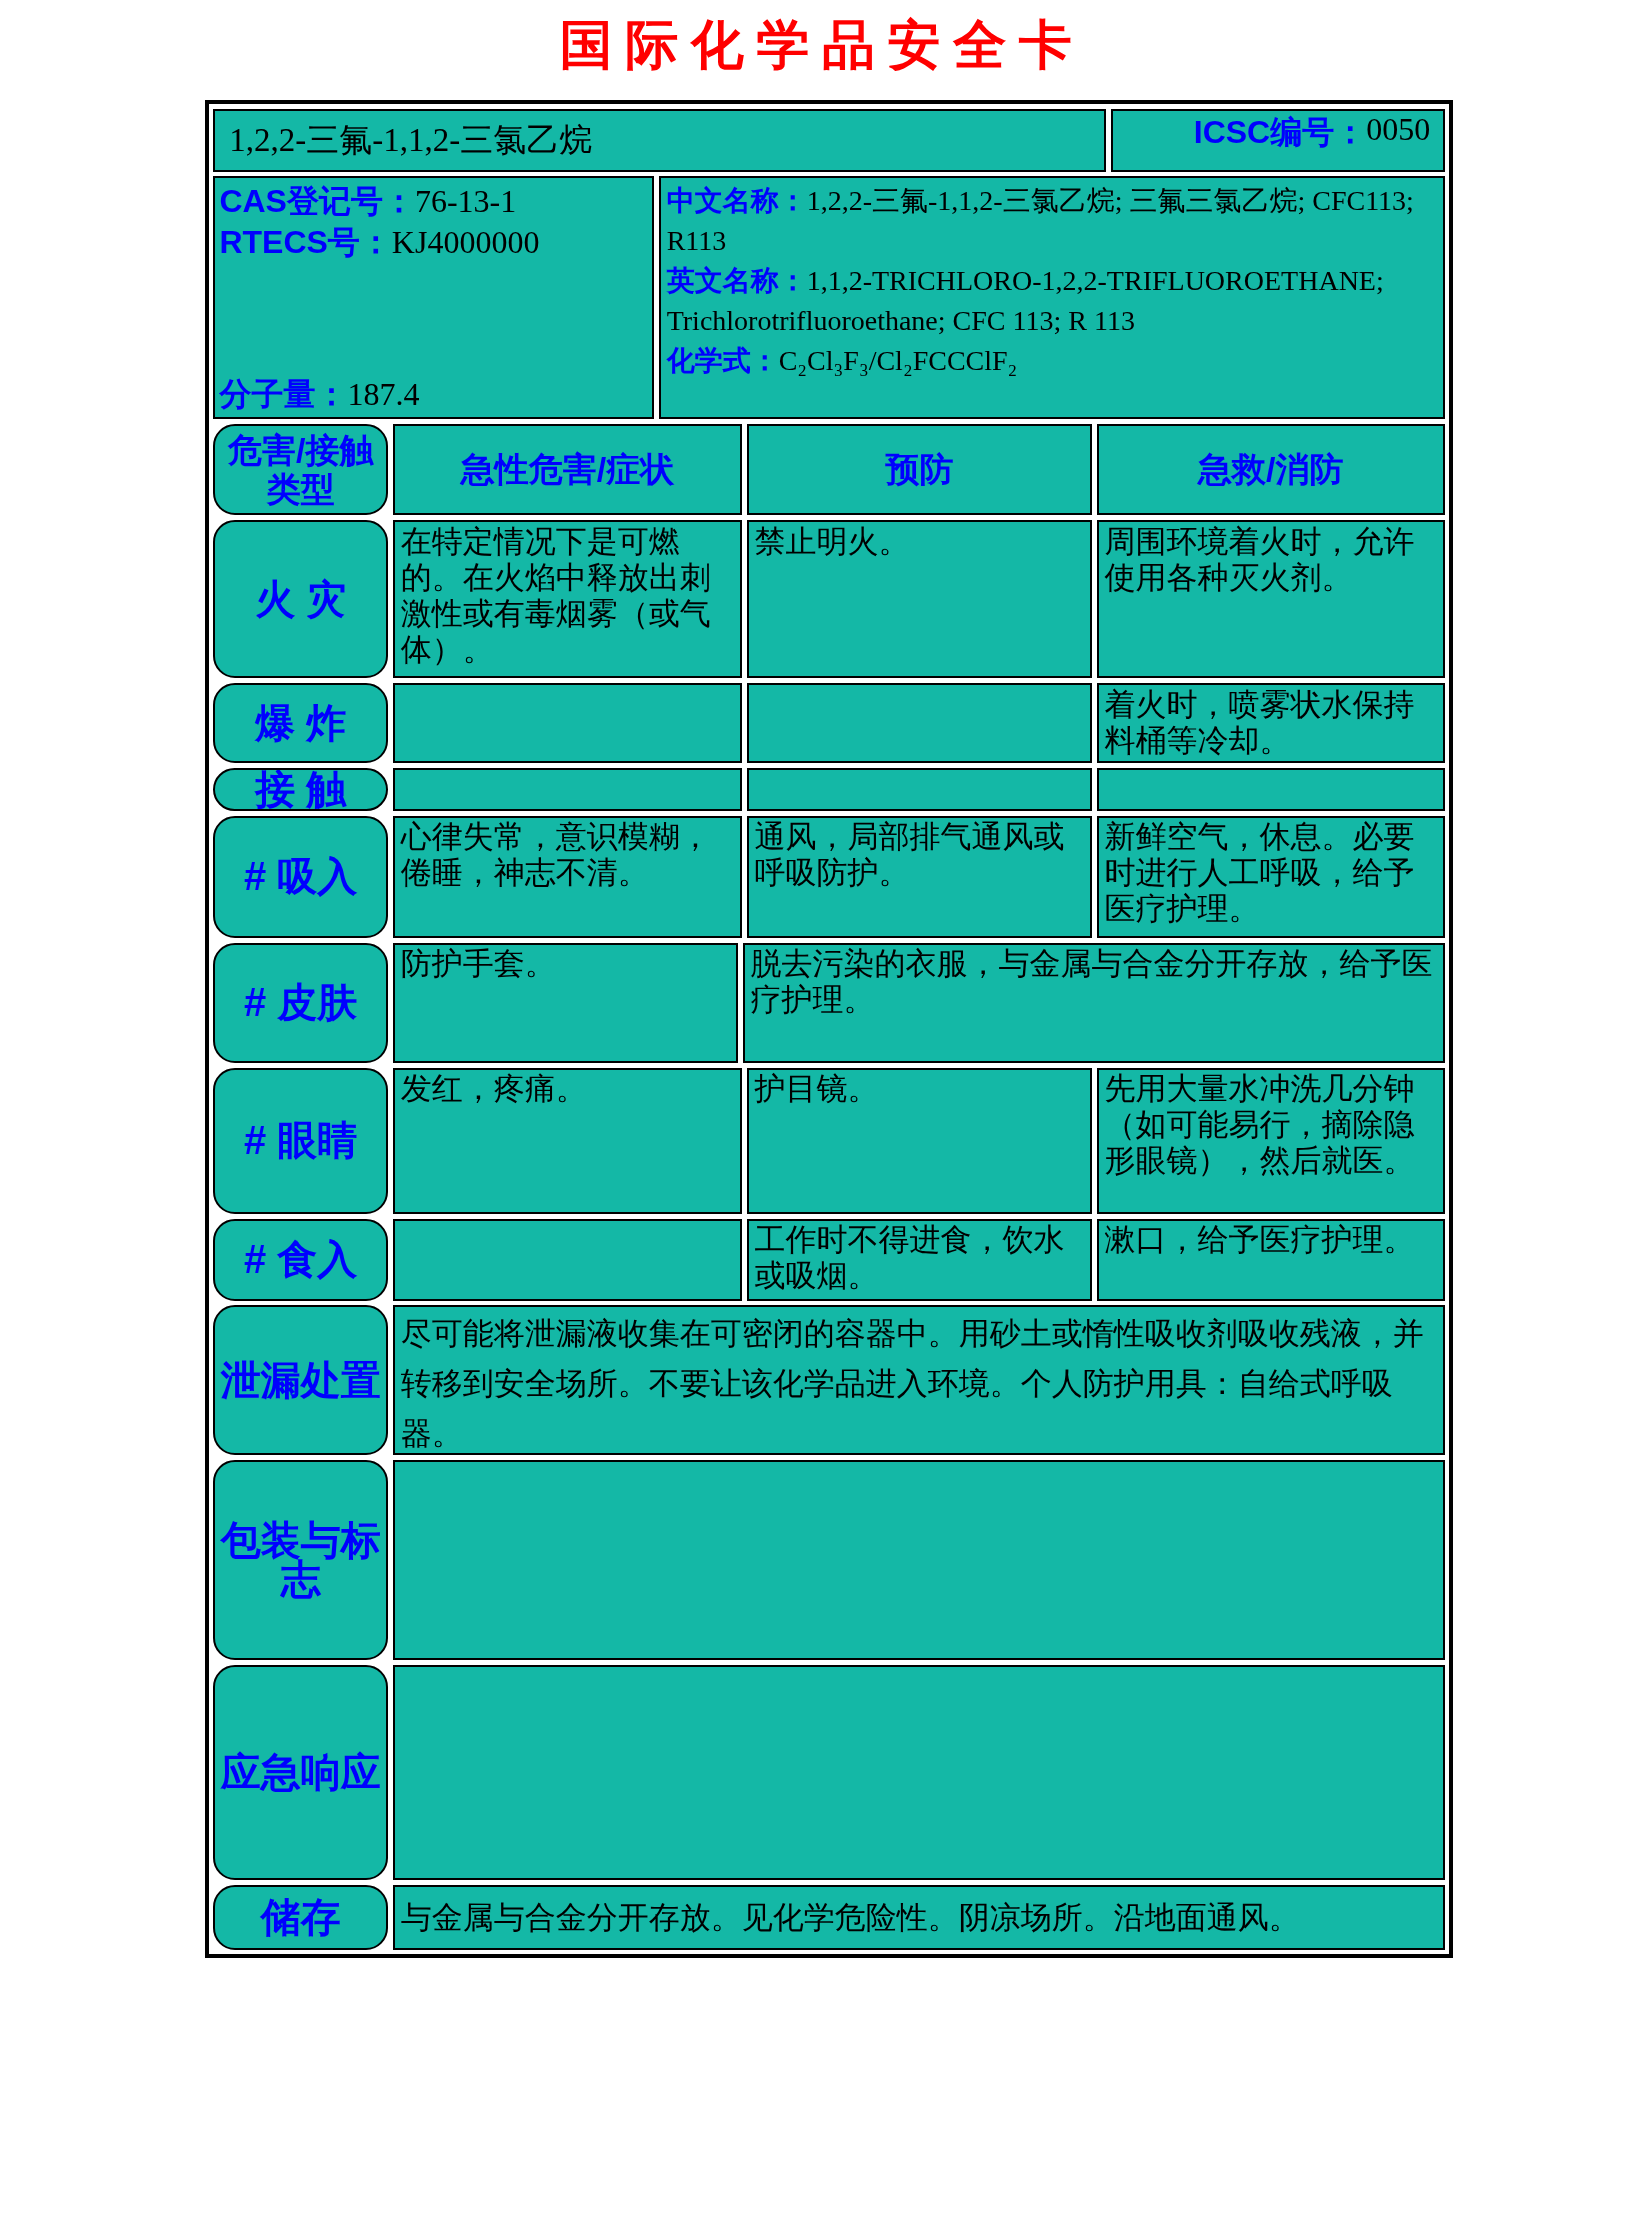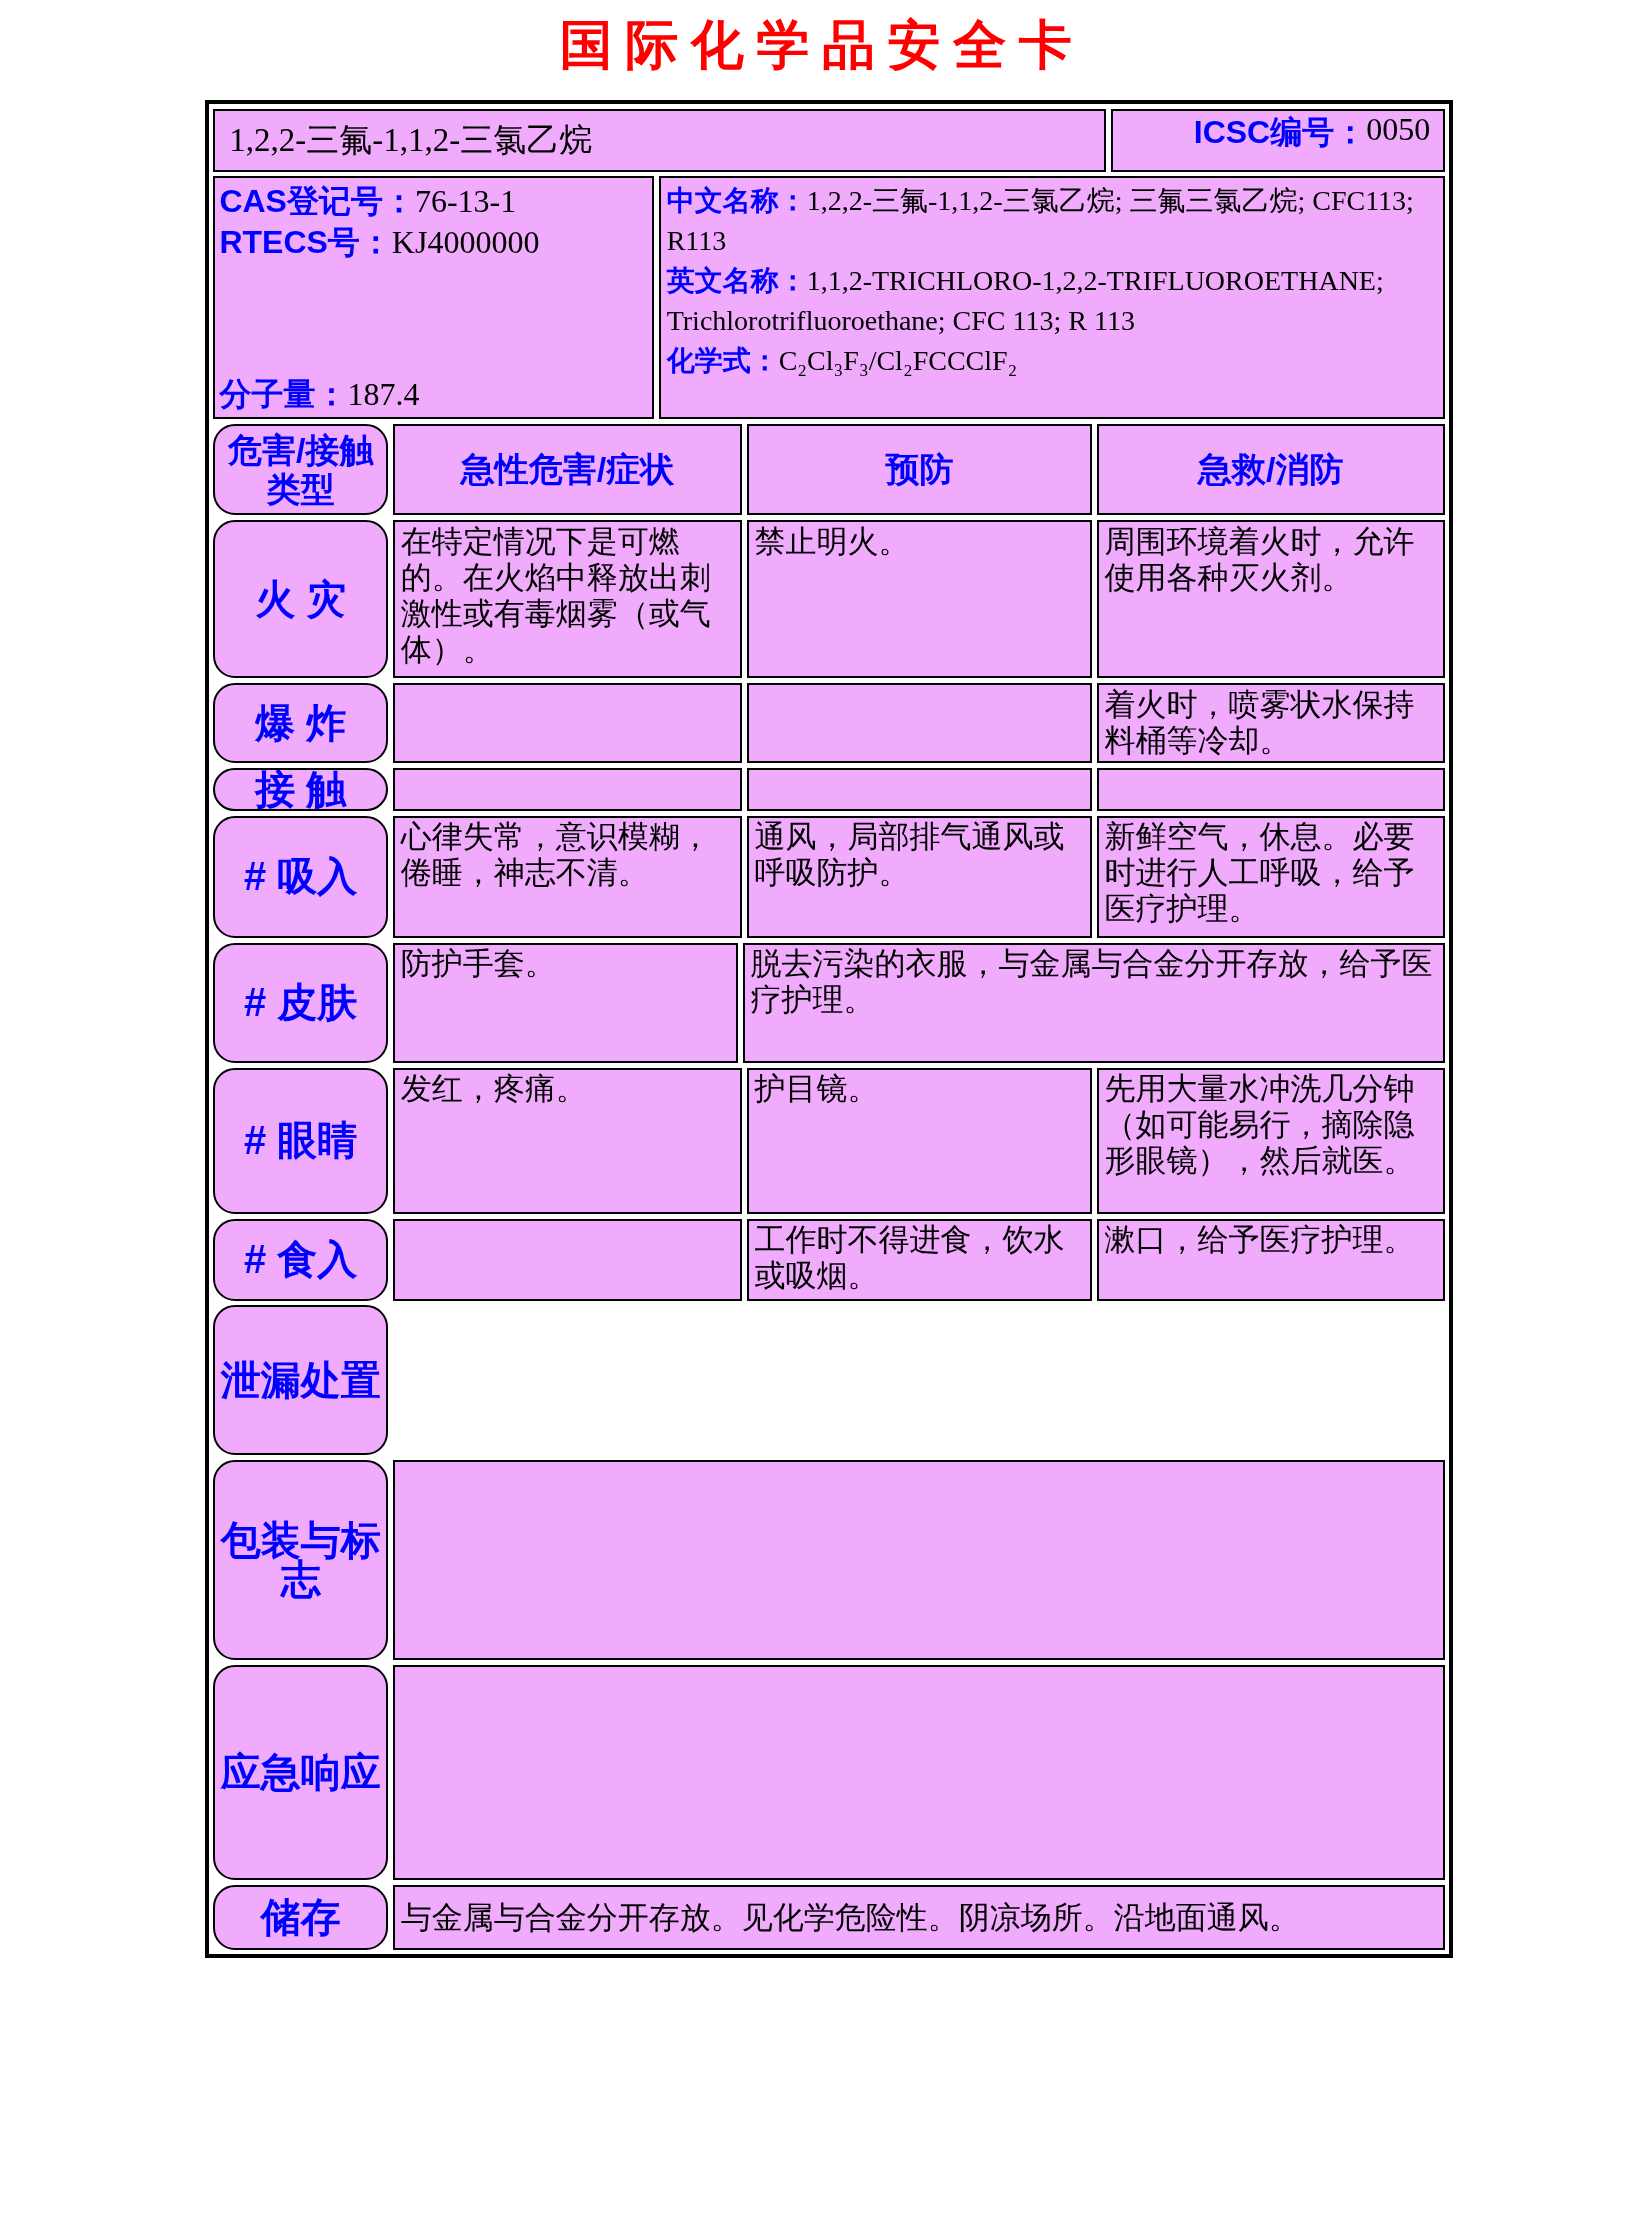--- a/index.html
+++ b/index.html
@@ -40,21 +40,21 @@
     gap: 4.9px;
   }
   .row {
     display: flex;
     gap: 4.9px;
     align-items: stretch;
   }
   .cell {
     box-sizing: border-box;
     border: 2.8px solid #000000;
-    background: #f0abfc;
+    background: #14b8a6;
     overflow: hidden;
   }
   
   .lblcell {
     display: flex;
     align-items: center;
     justify-content: center;
     text-align: center;
     font-family: "Liberation Sans", "DejaVu Sans", sans-serif;
     font-weight: bold;
@@ -225,20 +225,21 @@
 
   <div class="row h-ing">
     <div class="cell lblcell col-type"># 食入</div>
     <div class="cell txtcell col-sym"></div>
     <div class="cell txtcell col-prev">工作时不得进食，饮水或吸烟。</div>
     <div class="cell txtcell col-fa">漱口，给予医疗护理。</div>
   </div>
 
   <div class="row s-spill">
     <div class="cell lblcell col-type">泄漏处置</div>
+    <div class="cell txtcell sec-content">尽可能将泄漏液收集在可密闭的容器中。用砂土或惰性吸收剂吸收残液，并转移到安全场所。不要让该化学品进入环境。个人防护用具：自给式呼吸器。</div>
   </div>
 
   <div class="row s-pack">
     <div class="cell lblcell col-type">包装与标志</div>
     <div class="cell txtcell sec-content"></div>
   </div>
 
   <div class="row s-emer">
     <div class="cell lblcell col-type">应急响应</div>
     <div class="cell txtcell sec-content"></div>

